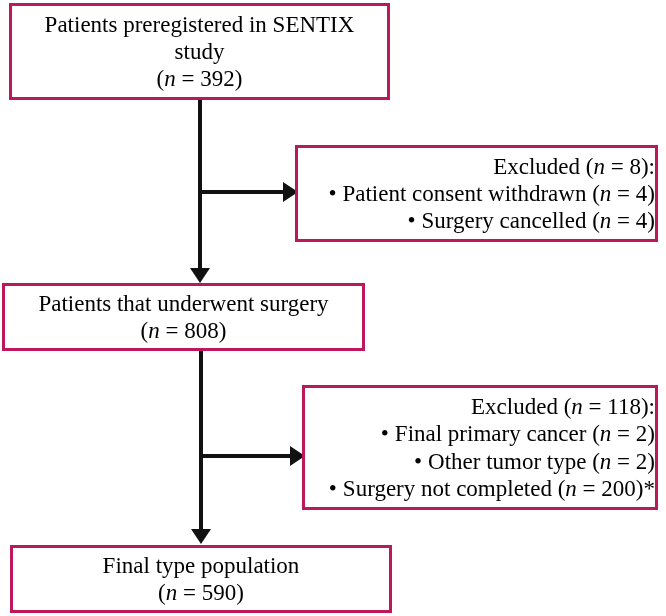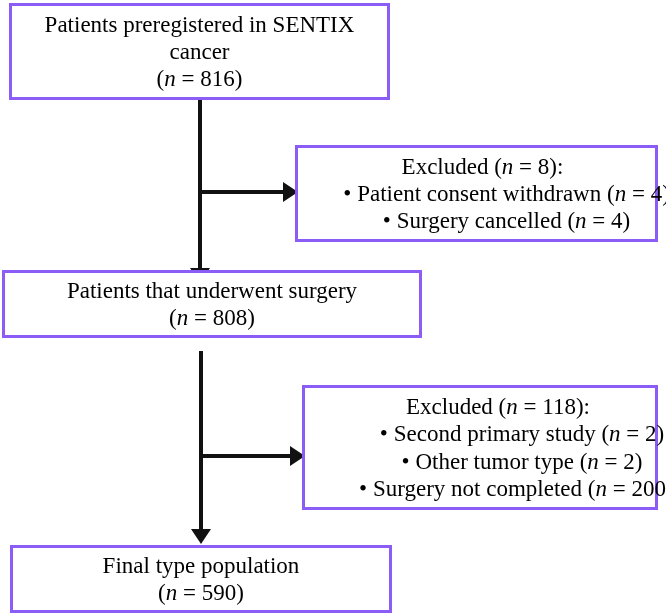--- a/index.html
+++ b/index.html
@@ -14,32 +14,32 @@
     background: #ffffff;
     overflow: hidden;
     font-family: "Liberation Serif", "DejaVu Serif", serif;
     color: #000000;
   }
 
   
   .node {
     position: absolute;
     box-sizing: border-box;
-    border: 3px solid #8b5cf6;
+    border: 3px solid #be185d;
     background: #ffffff;
     display: flex;
     flex-direction: column;
     justify-content: center;
   }
   .node.center {
     align-items: center;
     text-align: center;
   }
   .node.left {
-    align-items: center;
+    align-items: flex-end;
     text-align: left;
     font-family: Liberation Serif, serif;
   }
   .node-line {
     font-size: 23px;
     line-height: 1.18;
     white-space: nowrap;
   }
   .node.left .node-line {
     padding-left: 12px;
@@ -88,53 +88,53 @@
     border-left: 15px solid #111111;
   }
 </style>
 </head>
 <body>
 
 <div id="canvas">
 
   <div class="node center" style="left:9px; top:3px; width:381px; height:97px;">
     <div class="node-line">Patients preregistered in SENTIX</div>
-    <div class="node-line">cancer</div>
-    <div class="node-line"><span>(</span><span class="nitalic">n</span><span> = </span><span>816</span><span>)</span></div>
+    <div class="node-line">study</div>
+    <div class="node-line"><span>(</span><span class="nitalic">n</span><span> = </span><span>392</span><span>)</span></div>
   </div>
 
   <div class="vline" style="left:198px; top:100px; height:170px;"></div>
   <div class="arrow-down" style="left:190px; top:268px;"></div>
 
   <div class="hline" style="left:198px; top:190px; width:87px;"></div>
   <div class="arrow-right" style="left:283px; top:182px;"></div>
 
   <div class="node left" style="left:295px; top:145px; width:363px; height:97px;">
     <div class="node-line"><span>Excluded (</span><span class="nitalic">n</span><span> = </span><span>8</span><span>):</span></div>
 
     <div class="node-line bullet-line"><span class="bullet-dot">•</span><span>Patient consent withdrawn (</span><span class="nitalic">n</span><span> = </span><span>4</span><span>)</span></div>
 
     <div class="node-line bullet-line"><span class="bullet-dot">•</span><span>Surgery cancelled (</span><span class="nitalic">n</span><span> = </span><span>4</span><span>)</span></div>
   </div>
 
-  <div class="node center" style="left:2px; top:270px; width:420px; height:68px;">
+  <div class="node center" style="left:2px; top:283px; width:363px; height:68px;">
     <div class="node-line">Patients that underwent surgery</div>
     <div class="node-line"><span>(</span><span class="nitalic">n</span><span> = </span><span>808</span><span>)</span></div>
   </div>
 
   <div class="vline" style="left:199px; top:351px; height:180px;"></div>
   <div class="arrow-down" style="left:191px; top:529px;"></div>
 
   <div class="hline" style="left:199px; top:454px; width:93px;"></div>
   <div class="arrow-right" style="left:290px; top:446px;"></div>
 
   <div class="node left" style="left:302px; top:385px; width:356px; height:125px;padding-left:24px;">
     <div class="node-line"><span>Excluded (</span><span class="nitalic">n</span><span> = </span><span>118</span><span>):</span></div>
 
-    <div class="node-line bullet-line"><span class="bullet-dot">•</span><span>Second primary study (</span><span class="nitalic">n</span><span> = </span><span>2</span><span>)</span></div>
+    <div class="node-line bullet-line"><span class="bullet-dot">•</span><span>Final primary cancer (</span><span class="nitalic">n</span><span> = </span><span>2</span><span>)</span></div>
 
     <div class="node-line bullet-line"><span class="bullet-dot">•</span><span>Other tumor type (</span><span class="nitalic">n</span><span> = </span><span>2</span><span>)</span></div>
 
     <div class="node-line bullet-line"><span class="bullet-dot">•</span><span>Surgery not completed (</span><span class="nitalic">n</span><span> = </span><span>200</span><span>)</span><span class="sup-star">*</span></div>
   </div>
 
   <div class="node center" style="left:10px; top:545px; width:382px; height:68px;">
     <div class="node-line">Final type population</div>
     <div class="node-line"><span>(</span><span class="nitalic">n</span><span> = </span><span>590</span><span>)</span></div>
   </div>

